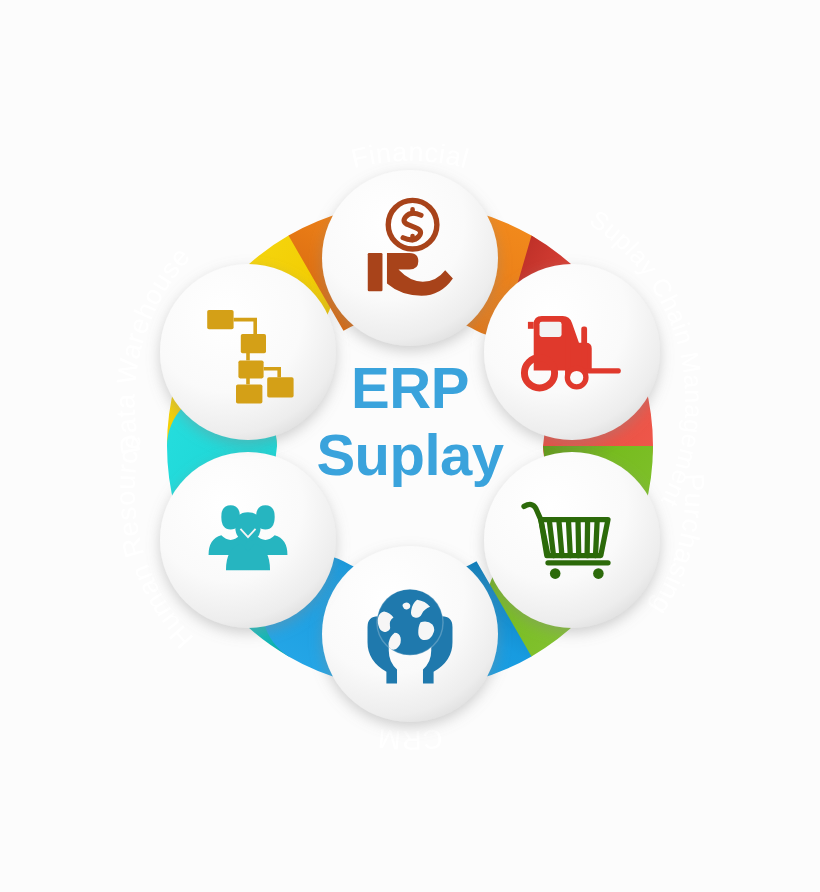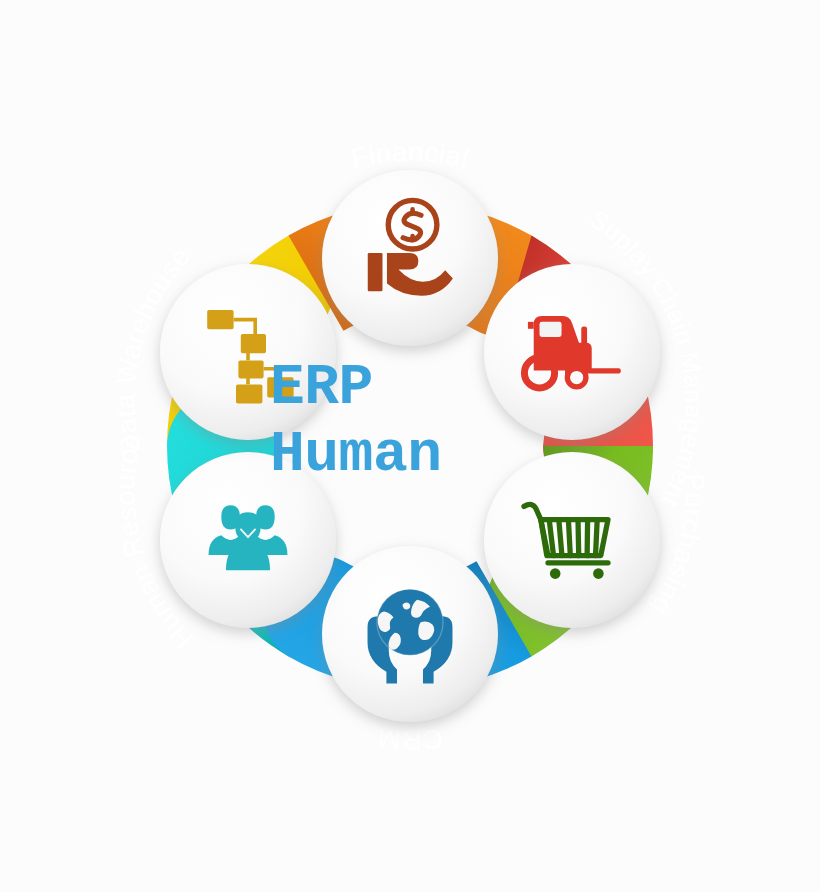--- a/index.html
+++ b/index.html
@@ -24,28 +24,27 @@
     left: 0;
     top: 0;
     width: 820px;
     height: 892px;
   }
   .center-label {
     position: absolute;
     left: 270px;
     top: 355px;
     width: 280px;
-    text-align: left;
+    text-align: center;
     color: #3aa3dc;
     font-weight: bold;
     font-size: 58px;
     line-height: 1.15;
     letter-spacing: -0.5px;
     pointer-events: none;
-    font-family: Liberation Mono, monospace;
   }
   .center-label .l2 { display: block; }
   .petal-text {
     font-family: "Liberation Sans", sans-serif;
     fill: #ffffff;
     font-size: 27px;
     letter-spacing: 0.6px;
   }
   .petal-text-sm {
     font-size: 25px;
@@ -272,16 +271,16 @@
           <rect x="-8" y="7" width="21" height="15" rx="1.5"></rect>
           <rect x="-10" y="27" width="22" height="16" rx="1.5"></rect>
           <rect x="16" y="21" width="22" height="17" rx="1.5"></rect>
         </g>
       </g>
     </g>
   </svg>
 
   <div class="center-label">
     <span>ERP</span>
-    <span class="l2">Human</span>
+    <span class="l2">Suplay</span>
   </div>
 
 </div>
 
 </body></html>

